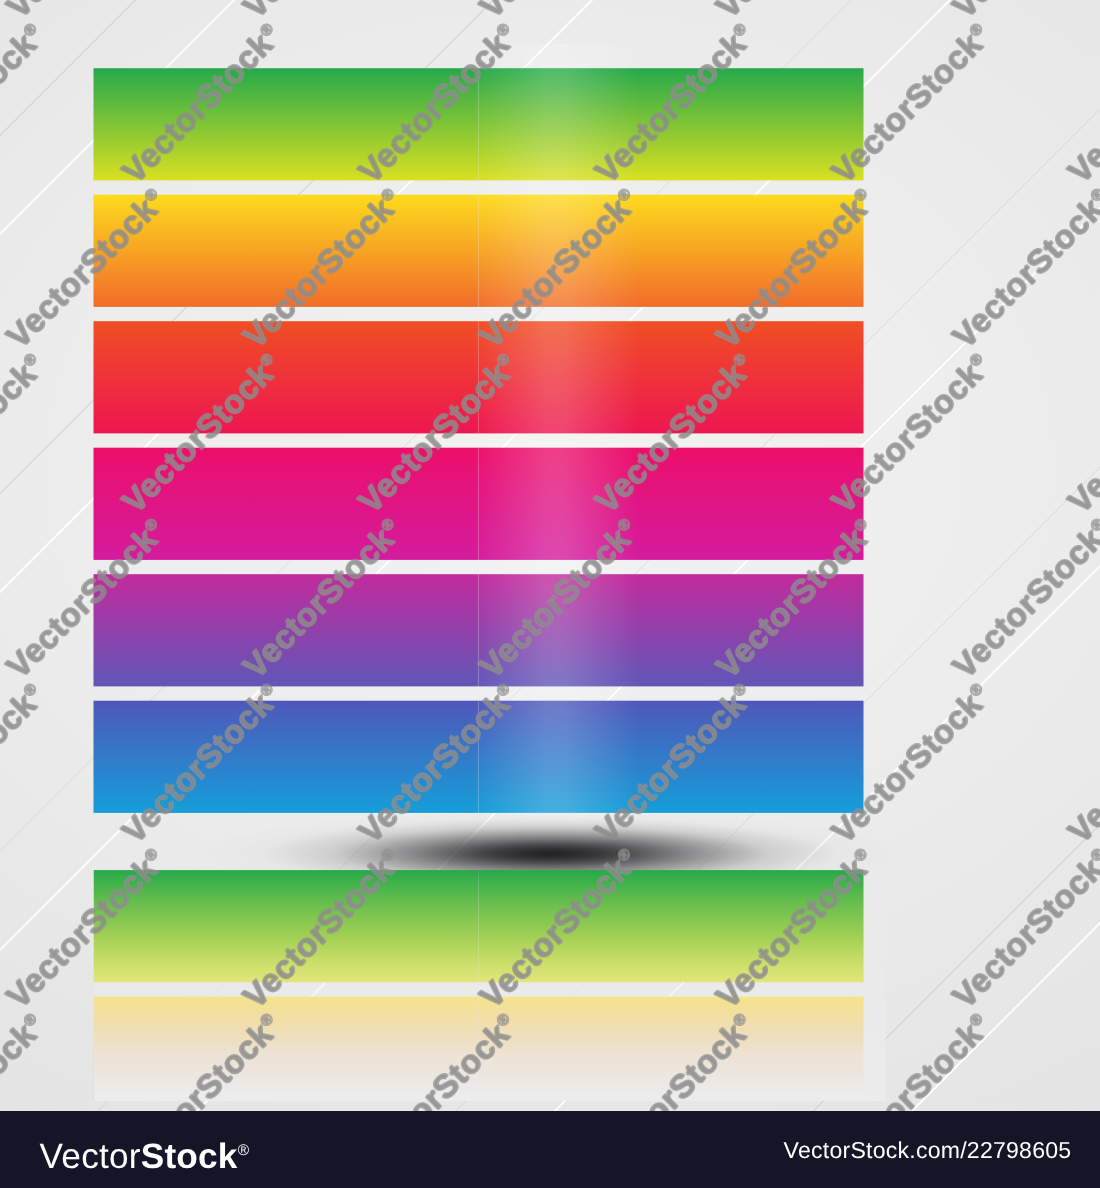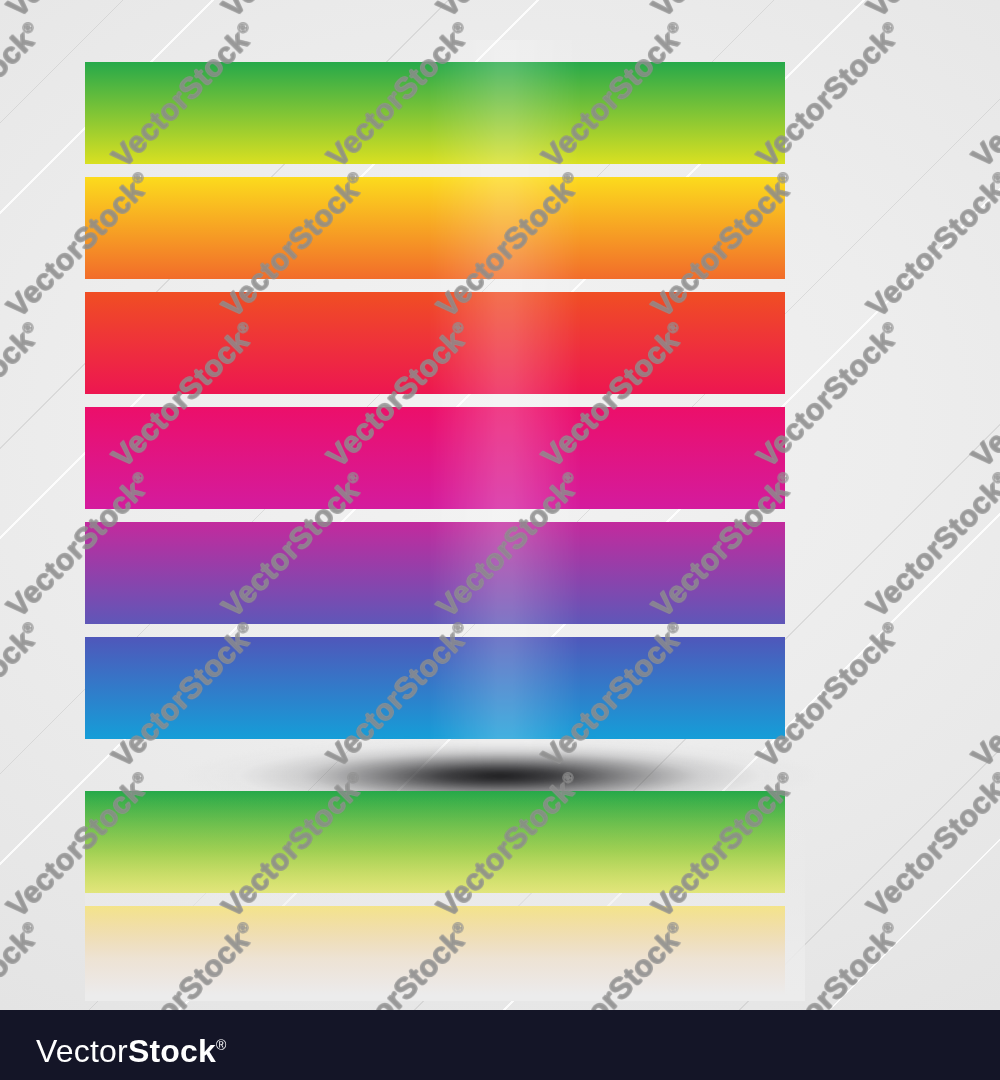--- a/index.html
+++ b/index.html
@@ -310,15 +310,16 @@
         <div class="wm" style="left: 750px; top: 1050px;"><span>VectorStock</span><span style="font-size: 14px; vertical-align: super;">®</span></div>
         <div class="wm" style="left: 965px; top: 1050px;"><span>VectorStock</span></div>
       </div>
 
   </div>
 
   <div id="footer">
     <div id="logo">
       <span class="lt">Vector</span><span class="hv">Stock</span><span class="reg">®</span>
     </div>
+    <div id="footer-url">VectorStock.com/22798605</div>
   </div>
 
 </div>
 
 </body></html>

